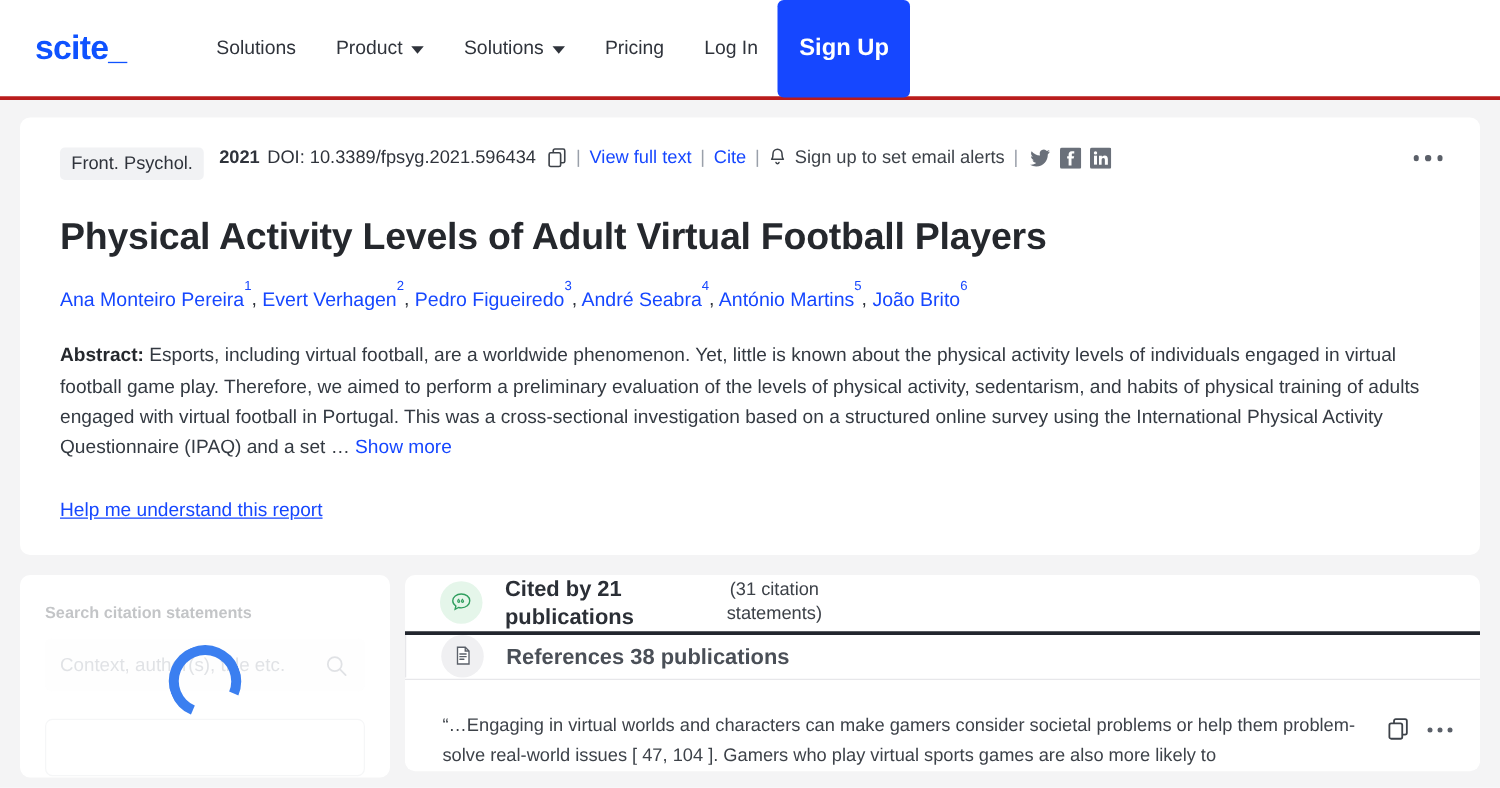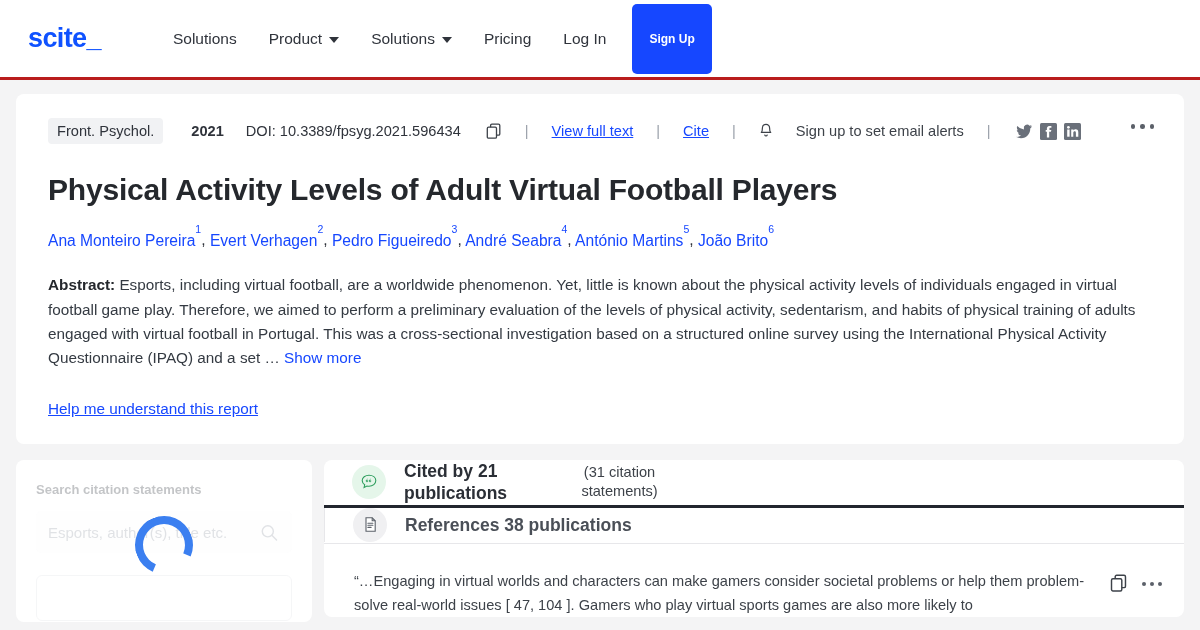--- a/index.html
+++ b/index.html
@@ -71,61 +71,60 @@
   .caret {
     width: 0; height: 0;
     border-left: 5px solid transparent;
     border-right: 5px solid transparent;
     border-top: 6px solid #2f333b;
     margin-top: 2px;
   }
   .signup-btn {
     background: #1647ff;
     color: #fff;
-    font-size: 12px;
+    font-size: 19px;
     font-weight: 700;
     border: none;
     border-radius: 5px;
     padding: 28px 17px;
-    margin-left: 10px;
     cursor: pointer;
     font-family: "Liberation Sans", sans-serif;
     white-space: nowrap;
   }
 
   
   .page { padding: 14px 16px 0 16px; }
   .card {
     background: #ffffff;
     border-radius: 8px;
     padding: 24px 32px 26px 32px;
     position: relative;
   }
 
   .meta-row {
     display: flex;
-    align-items: center;
+    align-items: flex-start;
     font-size: 14.6px;
     color: #2f333b;
-    gap: 16px;
+    gap: 0;
     flex-wrap: nowrap;
   }
   .journal-chip {
     background: #f1f2f4;
     border-radius: 4px;
     padding: 5px 9px;
     font-size: 14.6px;
     color: #2f333b;
     cursor: pointer;
   }
   .year { font-weight: 700; margin-left: 12px; }
   .doi { margin-left: 6px; color: #2f333b; }
   .copy-icon { width: 16px; height: 17px; margin-left: 9px; cursor: pointer; }
   .sep { color: #9aa0aa; margin: 0 7px; }
-  .meta-link { color: #1647ff; text-decoration: underline; cursor: pointer; }
+  .meta-link { color: #1647ff; cursor: pointer; }
   .bell-icon { width: 14px; height: 16px; margin-right: 7px; }
   .alerts-text { color: #3d4249; cursor: pointer; }
   .social { display: flex; align-items: center; gap: 7px; margin-left: 2px; }
   .soc-ico { width: 17px; height: 17px; cursor: pointer; }
 
   .kebab {
     position: absolute;
     top: 26px; right: 26px;
     display: flex; gap: 5px;
     cursor: pointer;
@@ -384,21 +383,21 @@
     <span class="help-link">Help me understand this report</span>
   </div>
 </div>
 
 <div class="lower">
 
   <div class="sidebar">
     <div class="sidebar-dim">
       <div class="sb-title">Search citation statements</div>
       <div class="sb-search">
-        <span>Esports, author(s), title etc.</span>
+        <span>Context, author(s), title etc.</span>
         <svg class="search-icon" viewBox="0 0 24 24" fill="none">
           <circle cx="10.5" cy="10.5" r="7" stroke="#9aa0aa" stroke-width="1.8"></circle>
           <line x1="15.6" y1="15.6" x2="21.5" y2="21.5" stroke="#9aa0aa" stroke-width="1.8" stroke-linecap="round"></line>
         </svg>
       </div>
       <div class="sb-box">
         <span></span>
       </div>
     </div>
     <div class="spinner"></div>

